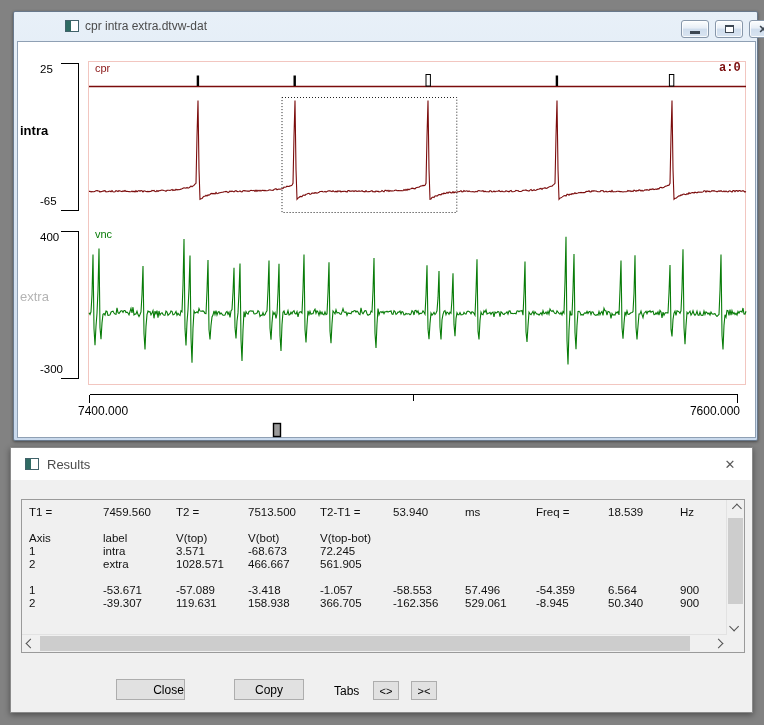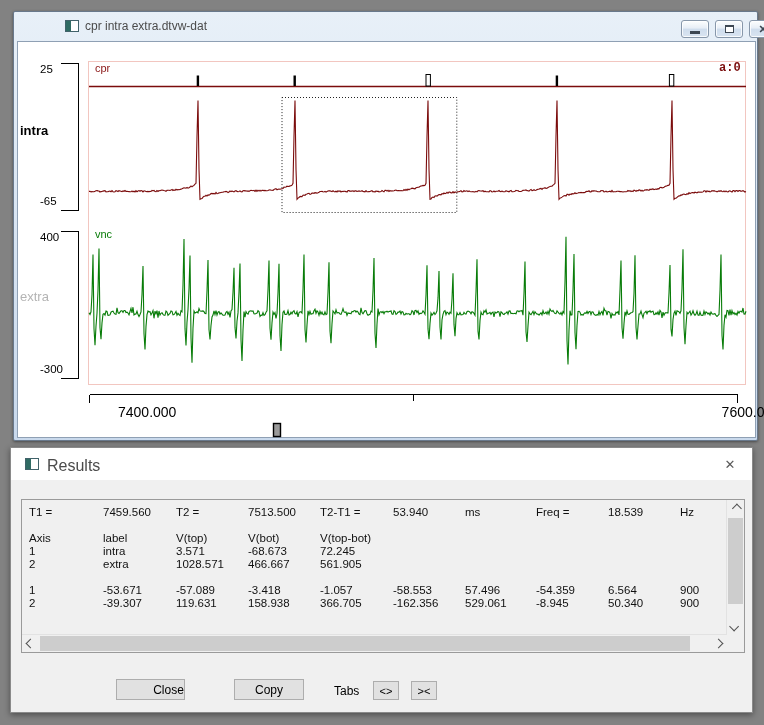--- a/index.html
+++ b/index.html
@@ -45,32 +45,32 @@
   .lbl-cpr{left:95px;top:62px;font-size:11px;color:#8b1616;}
   .lbl-a0{left:719px;top:61px;font-size:12px;font-weight:bold;color:#7b0c0c;font-family:Liberation Mono, monospace;}
   .lbl-intra{left:20px;top:123px;font-size:13px;font-weight:bold;color:#000;}
   .lbl-extra{left:20px;top:289px;font-size:13px;color:#b4b4b4;}
   .lbl-vnc{left:95px;top:228px;font-size:11px;color:#087c08;}
   .ylab{font-size:11.5px;color:#000;text-align:left;}
   .lbl-y-intra-top{left:40px;top:63px;width:34px;}
   .lbl-y-intra-bot{left:40px;top:195px;width:34px;}
   .lbl-y-extra-top{left:40px;top:231px;width:34px;}
   .lbl-y-extra-bot{left:40px;top:363px;width:34px;}
-  .xlab{font-size:14px;color:#000;margin-left:40px;}
+  .xlab{font-size:12px;color:#000;}
   .lbl-x-left{left:78px;top:404px;}
   .lbl-x-right{left:670px;top:404px;width:70px;text-align:right;}
   
   .results{
     position:absolute;left:10px;top:447px;width:743px;height:266px;
     background:#f0f0f0;border:1px solid #8a8a8a;box-sizing:border-box;
     box-shadow:0 2px 6px rgba(0,0,0,.4);
   }
   .results-titlebar{position:absolute;left:0;top:0;right:0;height:32px;background:#ffffff;}
   .results-icon{left:14px;top:10px;}
-  .results-title{position:absolute;left:36px;top:9px;font-size:16px;color:#4b4b4b;}
+  .results-title{position:absolute;left:36px;top:9px;font-size:13px;color:#4b4b4b;}
   .results-close{
     position:absolute;right:12px;top:7px;width:20px;height:18px;
     font-size:13px;color:#5a5a5a;display:flex;align-items:center;justify-content:center;
   }
   .results-panel{
     position:absolute;left:10px;top:51px;width:724px;height:154px;
     border:1px solid #9a9a9a;background:#f0f0f0;box-sizing:border-box;
   }
   .results-text{
     position:absolute;left:1px;top:6px;right:18px;bottom:18px;overflow:hidden;color:#111;

